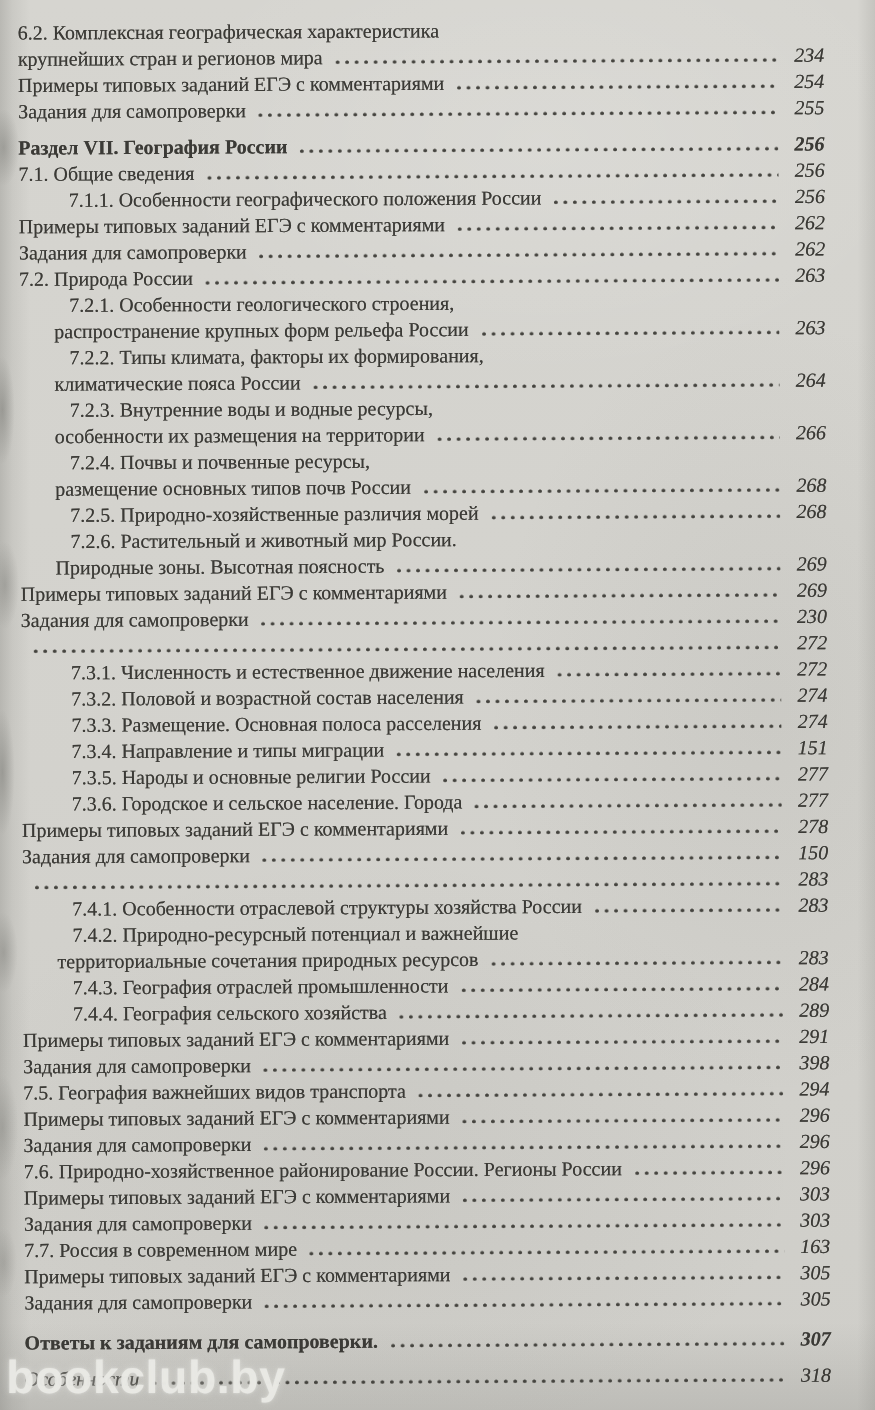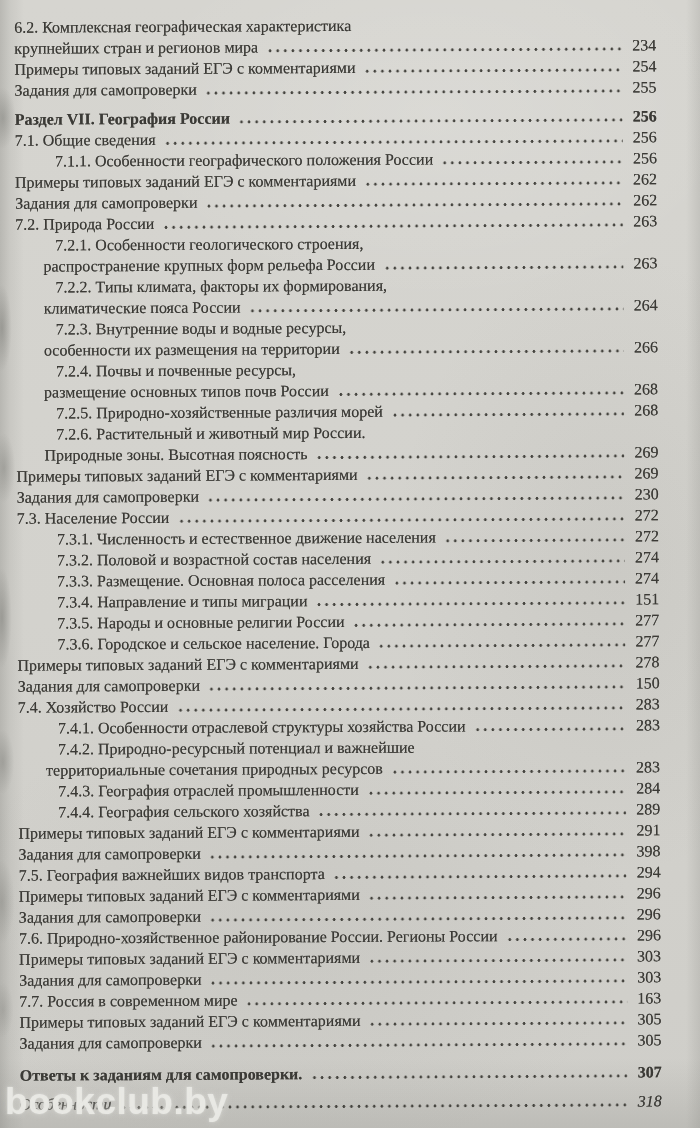--- a/index.html
+++ b/index.html
@@ -54,21 +54,21 @@
   .leader {
     flex: 1 1 auto;
     height: 5px;
     margin: 0 7px 0 7px;
     min-width: 4px;
     background-image: radial-gradient(circle, #45443f 1.2px, transparent 1.7px);
     background-size: 7.6px 5px;
     background-position: 1px 1px;
     background-repeat: repeat-x;
   }
-  .pg { flex: 0 0 auto; min-width: 30px; text-align: center; }
+  .pg { flex: 0 0 auto; min-width: 30px; text-align: right; font-style: italic; }
   .watermark {
     position: absolute; left: 5px; top: 1081px; z-index: 5;
     font-family: "Liberation Sans", "DejaVu Sans", sans-serif;
     font-size: 37px; font-weight: 700; letter-spacing: 0.5px;
     color: rgba(233,233,229,0.92);
     filter: blur(0.6px);
     text-shadow: 0 0 7px rgba(218,218,213,0.65), 0 0 2px rgba(228,228,224,0.8);
   }
 </style>
 </head>
@@ -174,21 +174,20 @@
       <span class="t">Примеры типовых заданий ЕГЭ с комментариями</span>
       <span class="leader"></span>
       <span class="pg">269</span>
     </div>
     <div class="row ind0">
       <span class="t">Задания для самопроверки</span>
       <span class="leader"></span>
       <span class="pg">230</span>
     </div>
     <div class="row ind0">
-      <span class="t">7.3. Население России</span>
       <span class="leader"></span>
       <span class="pg">272</span>
     </div>
     <div class="row ind1">
       <span class="t">7.3.1. Численность и естественное движение населения</span>
       <span class="leader"></span>
       <span class="pg">272</span>
     </div>
     <div class="row ind1">
       <span class="t">7.3.2. Половой и возрастной состав населения</span>
@@ -219,21 +218,20 @@
       <span class="t">Примеры типовых заданий ЕГЭ с комментариями</span>
       <span class="leader"></span>
       <span class="pg">278</span>
     </div>
     <div class="row ind0">
       <span class="t">Задания для самопроверки</span>
       <span class="leader"></span>
       <span class="pg">150</span>
     </div>
     <div class="row ind0">
-      <span class="t">7.4. Хозяйство России</span>
       <span class="leader"></span>
       <span class="pg">283</span>
     </div>
     <div class="row ind1">
       <span class="t">7.4.1. Особенности отраслевой структуры хозяйства России</span>
       <span class="leader"></span>
       <span class="pg">283</span>
     </div>
     <div class="row ind1">
       <span class="t">7.4.2. Природно-ресурсный потенциал и важнейшие</span>

